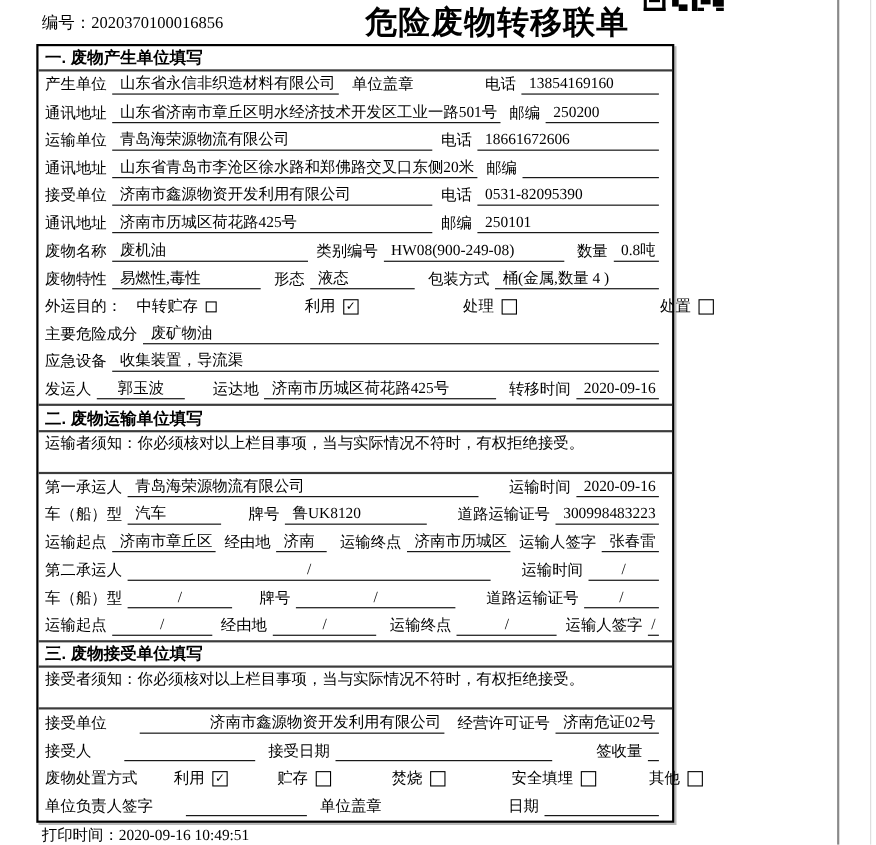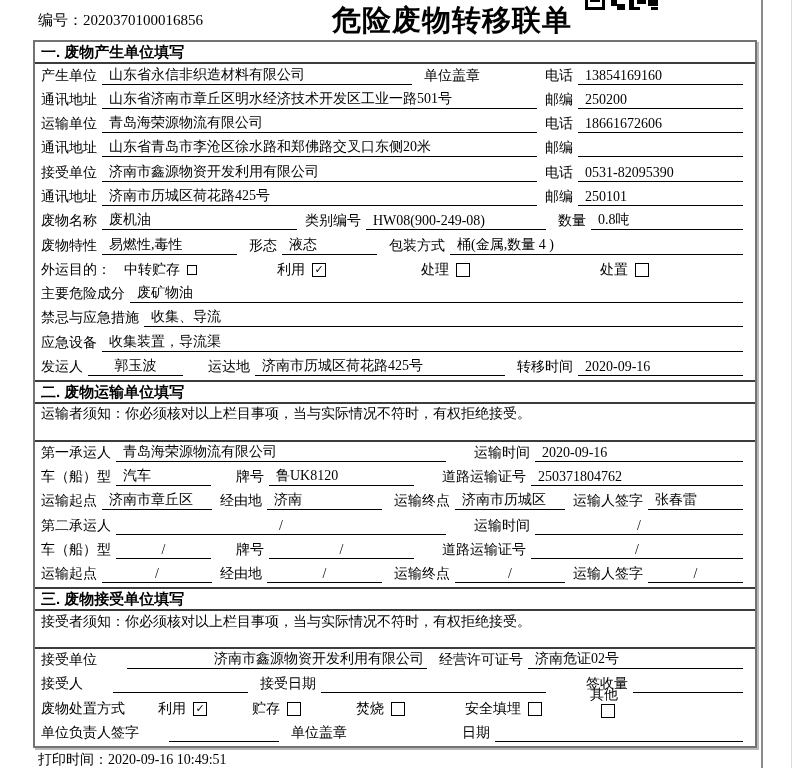--- a/index.html
+++ b/index.html
@@ -15,22 +15,22 @@
   .hdr{position:absolute;left:0;top:0;width:758px;height:40px;}
   .docno{position:absolute;left:38px;top:11px;font-size:15px;white-space:nowrap;}
   .ttl{
     position:absolute;left:332px;top:1px;font-size:29px;font-weight:bold;
     font-family:"Liberation Sans","DejaVu Sans",sans-serif;white-space:nowrap;letter-spacing:1px;
   }
   .qr{position:absolute;left:585px;top:0;}
 
   
   .box{
-    position:absolute;left:33px;top:40px;width:724px;height:708px;
-    border:2px solid #737373;box-sizing:border-box;background:#fff;
+    position:absolute;left:33px;top:40px;width:580px;height:708px;
+    border:2px solid #000000;box-sizing:border-box;background:#fff;
     display:flex;flex-direction:column;box-shadow:2px 2px 0 #b9b9b9;
   }
   .sec{
     flex:1;display:flex;align-items:center;padding-left:6px;
     font-weight:bold;font-size:15px;
     font-family:"Liberation Sans","DejaVu Sans",sans-serif;
     border-bottom:2px solid #3c3c3c;
   }
   .sec.mid{border-top:2px solid #3c3c3c;}
   .row{
@@ -43,21 +43,21 @@
     border-bottom:1px solid #000;padding:0 3px 0 7px;white-space:nowrap;
     min-height:17px;box-sizing:border-box;
   }
   .c{text-align:center;padding:0 3px;}
   .fx{flex:1;}
   .w95{width:95px;} .w110{width:110px;} .w115{width:115px;} .w135{width:135px;}
   .w145{width:145px;} .w165{width:165px;} .w180{width:180px;} .w195{width:195px;font-family:Liberation Serif, serif;}
   .w225{width:225px;} .w250{width:250px;} .w300{width:300px;} .w330{width:330px;}
   .ml8{margin-left:8px;} .ml12{margin-left:12px;} .ml25{margin-left:25px;text-align:right;}
   .ml28{margin-left:28px;} .ml40{margin-left:40px;} .ml45{margin-left:45px;text-align:right;}
-  .ml48{margin-left:48px;flex-direction:column;} .ml55{margin-left:55px;} .ml60{margin-left:60px;}
+  .ml48{margin-left:48px;} .ml55{margin-left:55px;} .ml60{margin-left:60px;}
   .ml80{margin-left:80px;} .ml95{margin-left:95px;} .ml110{margin-left:110px;}
   .ml130{margin-left:130px;}
 
   .opt{display:flex;align-items:center;white-space:nowrap;}
   .cb{
     display:inline-block;width:12px;height:12px;border:1px solid #000;
     margin-left:7px;font-size:11px;line-height:12px;text-align:center;
     font-family:"DejaVu Sans",sans-serif;
   }
   .cb.sm{width:8px;height:8px;line-height:8px;}
@@ -173,24 +173,20 @@
       <span>处置</span>
       <span class="cb"></span>
     </span>
   </div>
 
   <div class="row">
     <span class="lb">主要危险成分</span>
     <span class="v fx">废矿物油</span>
   </div>
 
-  <div class="row">
-    <span class="lb">禁忌与应急措施</span>
-    <span class="v fx">收集、导流</span>
-  </div>
 
   <div class="row">
     <span class="lb">应急设备</span>
     <span class="v fx">收集装置，导流渠</span>
   </div>
 
   <div class="row">
     <span class="lb">发运人</span>
     <span class="v w95 c">郭玉波</span>
     <span class="lb ml25">运达地</span>
@@ -209,21 +205,21 @@
     <span class="lb ml28">运输时间</span>
     <span class="v fx">2020-09-16</span>
   </div>
 
   <div class="row">
     <span class="lb">车（船）型</span>
     <span class="v w95">汽车</span>
     <span class="lb ml25">牌号</span>
     <span class="v w145">鲁UK8120</span>
     <span class="lb ml28">道路运输证号</span>
-    <span class="v fx">250371804762</span>
+    <span class="v fx">300998483223</span>
   </div>
 
   <div class="row">
     <span class="lb">运输起点</span>
     <span class="v w110">济南市章丘区</span>
     <span class="lb ml8">经由地</span>
     <span class="v w115">济南</span>
     <span class="lb ml12">运输终点</span>
     <span class="v w110">济南市历城区</span>
     <span class="lb ml8">运输人签字</span>

